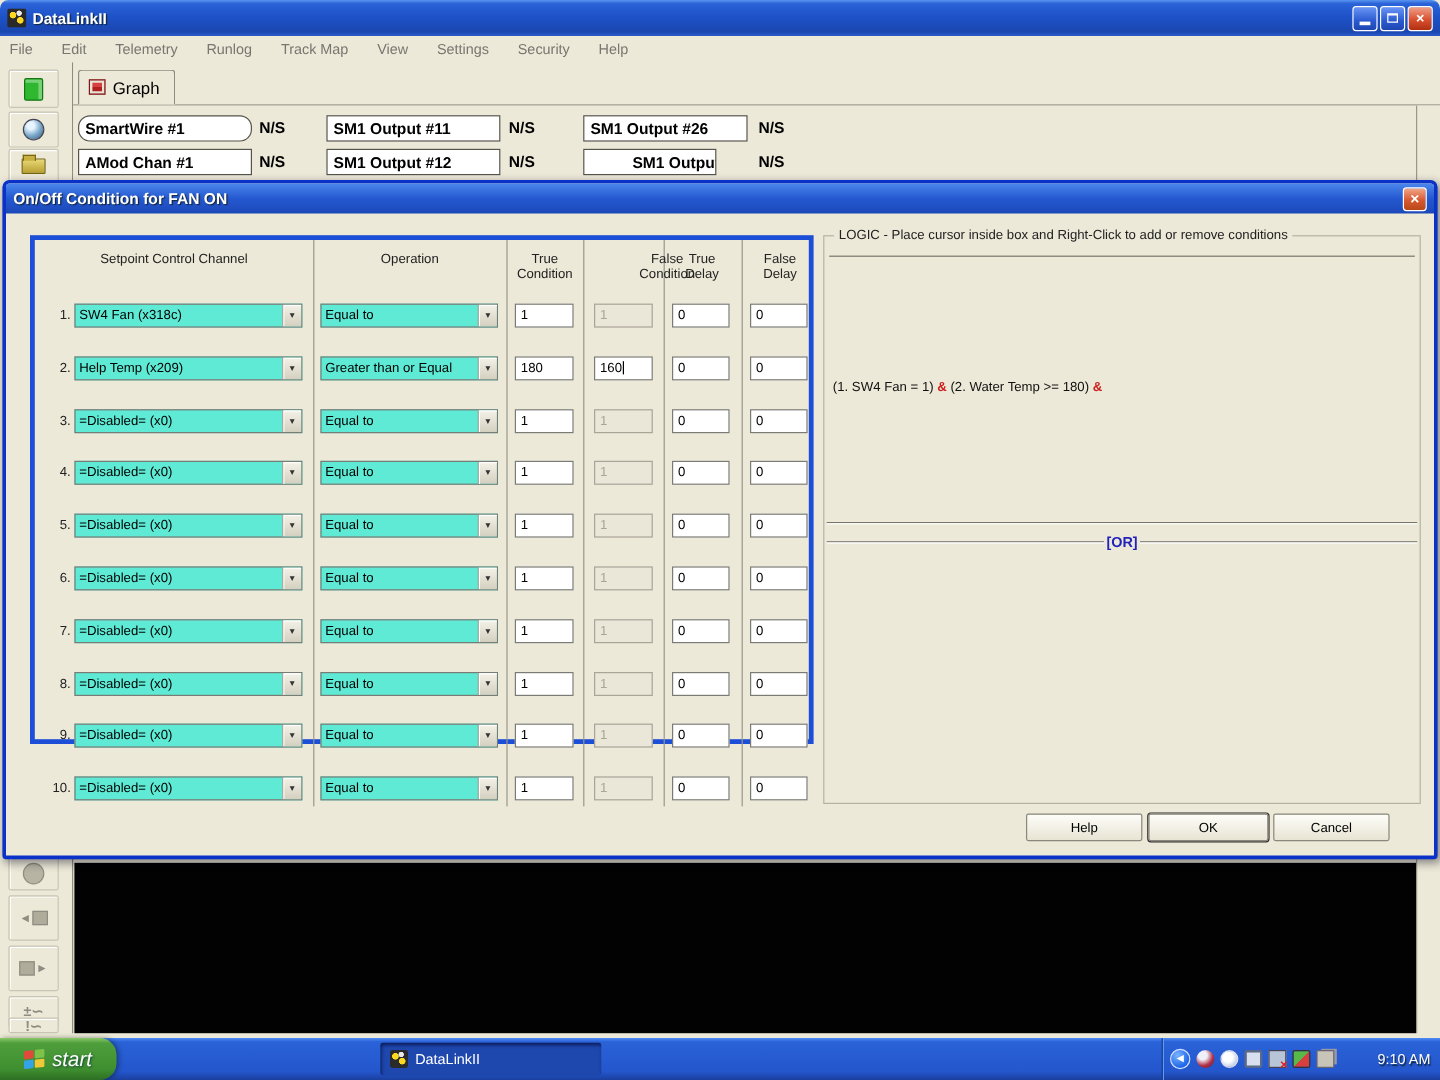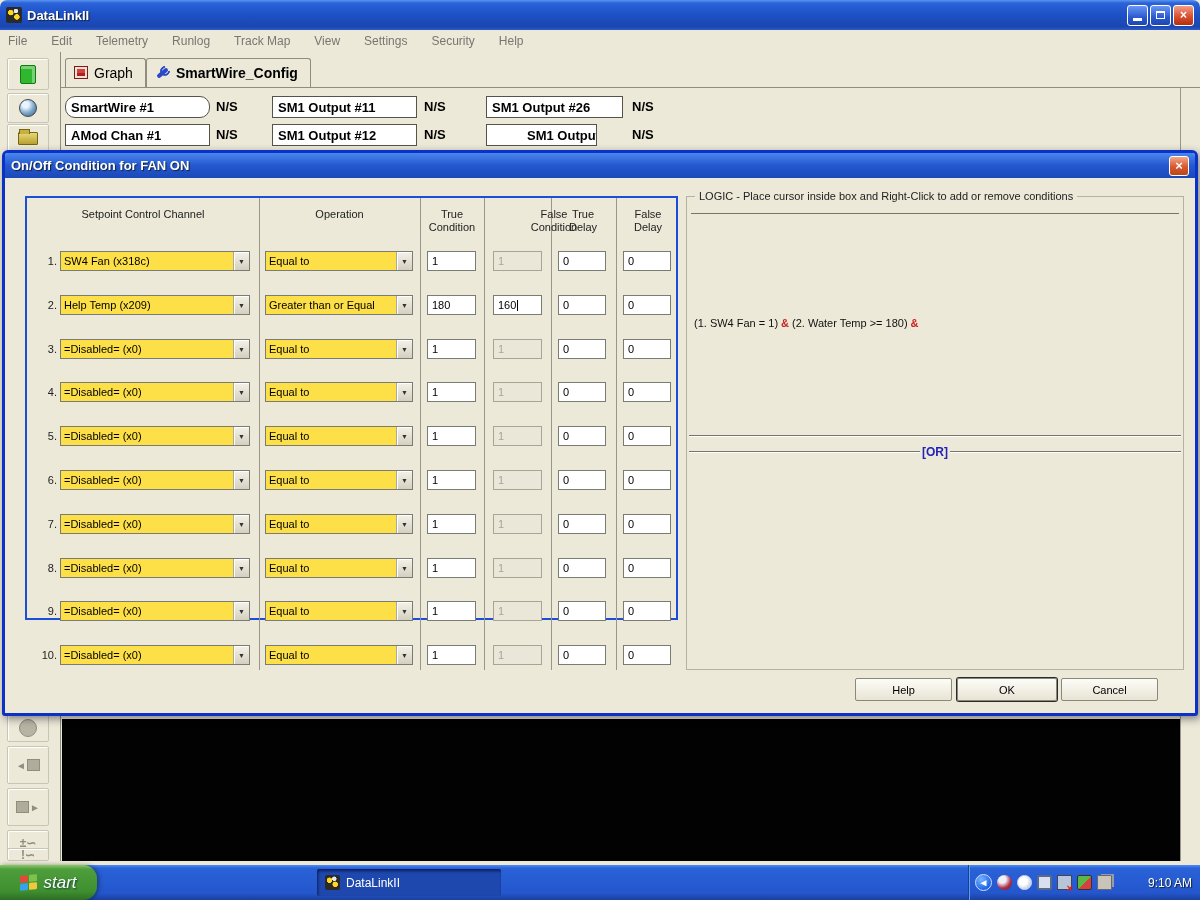--- a/index.html
+++ b/index.html
@@ -80,26 +80,26 @@
     box-shadow:2px 3px 8px rgba(0,0,20,.45); }
   .dlg-titlebar { height:25px; background:linear-gradient(180deg,#4a86ec 0%,#2458d0 50%,#1c48b8 100%);
     border-radius:3px 3px 0 0; display:flex; align-items:center; padding:0 6px; }
   .dlg-title { color:#fff; font-weight:bold; font-size:13px; flex:1; text-shadow:1px 1px 1px #123; }
   .dlg-close { width:20px; height:20px; border-radius:3px; border:1px solid #fff;
     background:linear-gradient(180deg,#f0a888,#d85830 55%,#b84818);
     color:#fff; font-weight:bold; font-size:13px; display:flex; align-items:center; justify-content:center; }
   .dlg-body { position:relative; width:100%; height:calc(100% - 25px); }
 
   .cond-group { position:absolute; left:20px; top:18px; width:653px; height:424px;
-    border:2px solid #1d4ed8; }
+    border:4px solid #1d4ed8; }
   .col-sep { position:absolute; top:0; width:1px; height:472px; background:#9a978a; }
   .hdr { position:absolute; top:10px; font-size:11px; color:#222; text-align:center; line-height:13px; }
   .cond-row { position:absolute; left:0; width:651px; height:22px; }
   .row-num { position:absolute; left:0; top:4px; width:30px; font-size:11px; text-align:right; color:#222; }
-  .xp-select { position:absolute; top:0; height:20px; background:#fde047; border:1px solid #7b7b75; display:flex; }
+  .xp-select { position:absolute; top:0; height:20px; background:#5eead4; border:1px solid #7b7b75; display:flex; }
   .xp-select .txt { flex:1; font-size:11px; padding:3px 3px 0; white-space:nowrap; overflow:hidden; }
   .xp-select .arrow { width:16px; background:linear-gradient(180deg,#f4f2e8,#d4d0c0);
     border-left:1px solid #aca89a; display:flex; align-items:center; justify-content:center;
     font-size:7px; color:#333; box-shadow:inset 1px 1px 0 #fff; }
   .fld { position:absolute; top:0; height:20px; background:#fff; border:1px solid #7b7b75;
     font-size:11px; padding:3px 4px 0; }
   .fld.off { background:#eae6d8; color:#aaa696; border-color:#a8a498; }
   .fld.caret::after { content:''; display:inline-block; width:1px; height:11px; background:#000;
     margin-left:1px; vertical-align:-2px; }
 
@@ -216,24 +216,20 @@
     <div class="tool-btn" style="top:796px; height:13px;">
       <span class="gray-glyph">!∽</span>
     </div>
   </div>
 
   <div class="tabrow">
     <div class="tab">
       <span class="icon-graph"></span>
       <span>Graph</span>
     </div>
-    <div class="tab active">
-      <span class="icon-wrench"></span>
-      <span>SmartWire_Config</span>
-    </div>
   </div>
 
   <div class="channel-grid">
     <div class="cg-row" style="top: 8px;">
       <div class="cg-box" style="left:4px; width:145px;border-radius:10px;">SmartWire #1</div>
       <div class="cg-ns" style="left:155px;">N/S</div>
       <div class="cg-box" style="left:211px; width:145px;">SM1 Output #11</div>
       <div class="cg-ns" style="left:363px;">N/S</div>
       <div class="cg-box" style="left:425px; width:137px;">SM1 Output #26</div>
       <div class="cg-ns" style="left:571px;">N/S</div>

